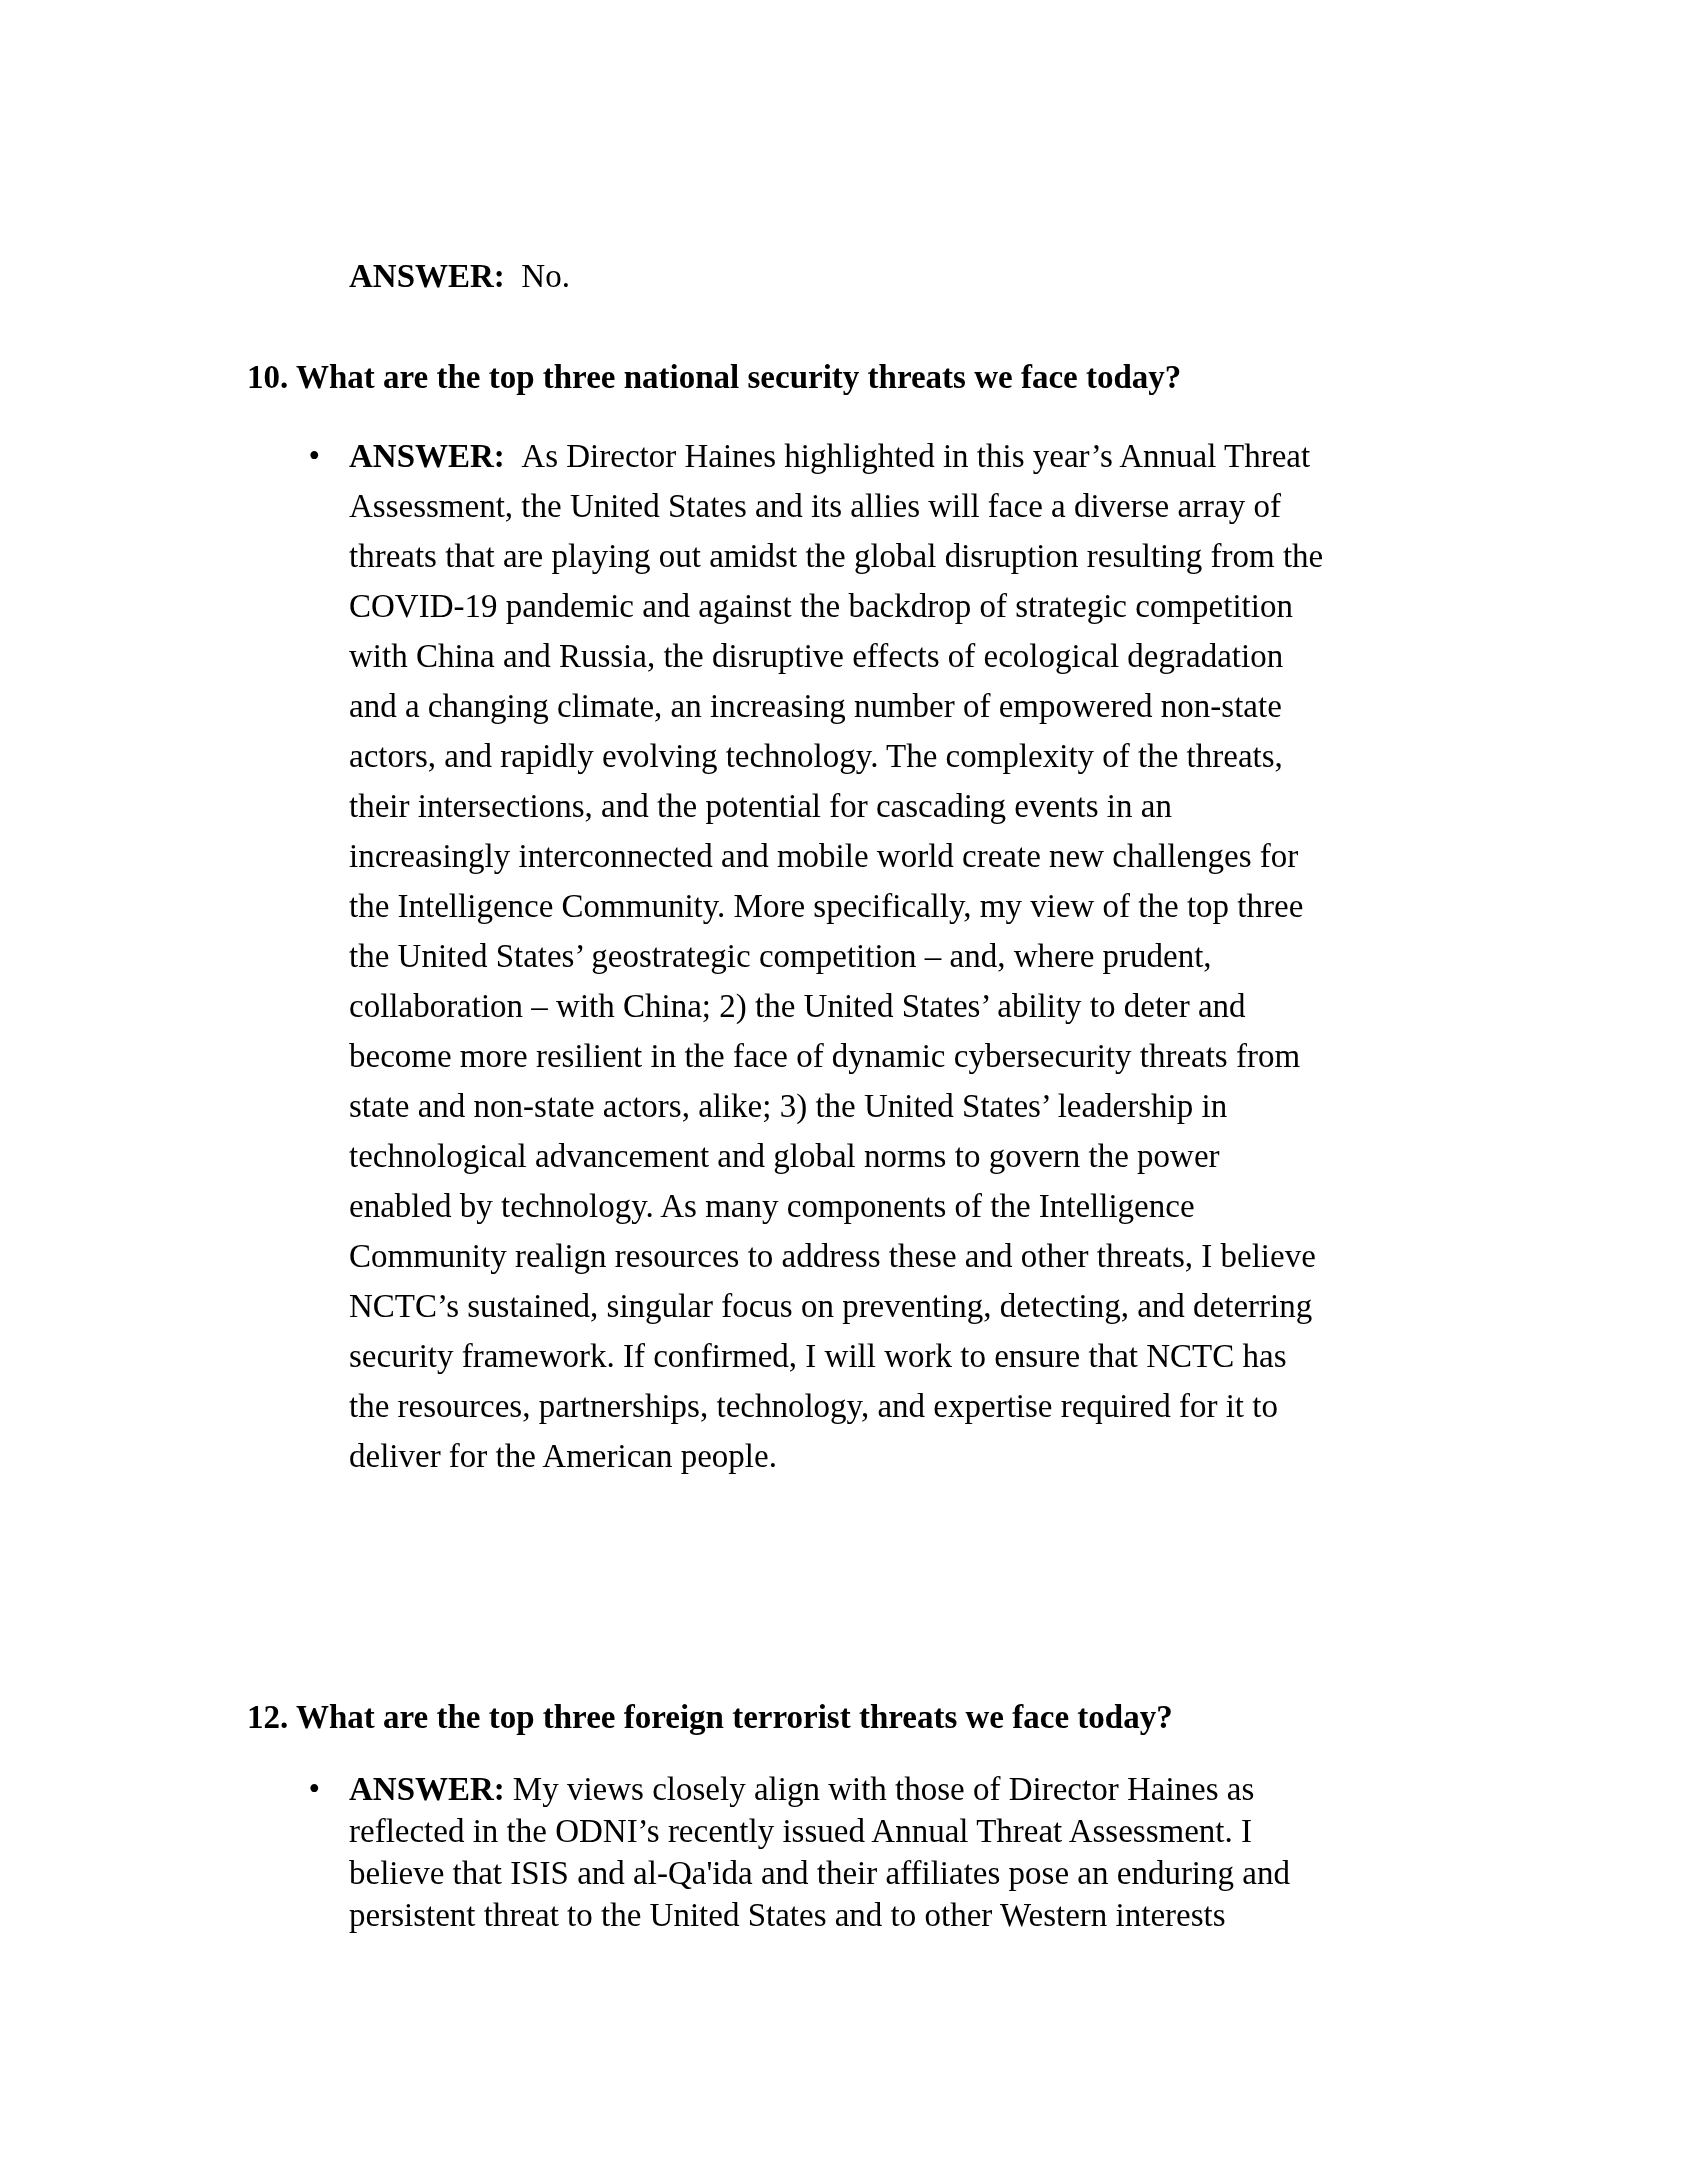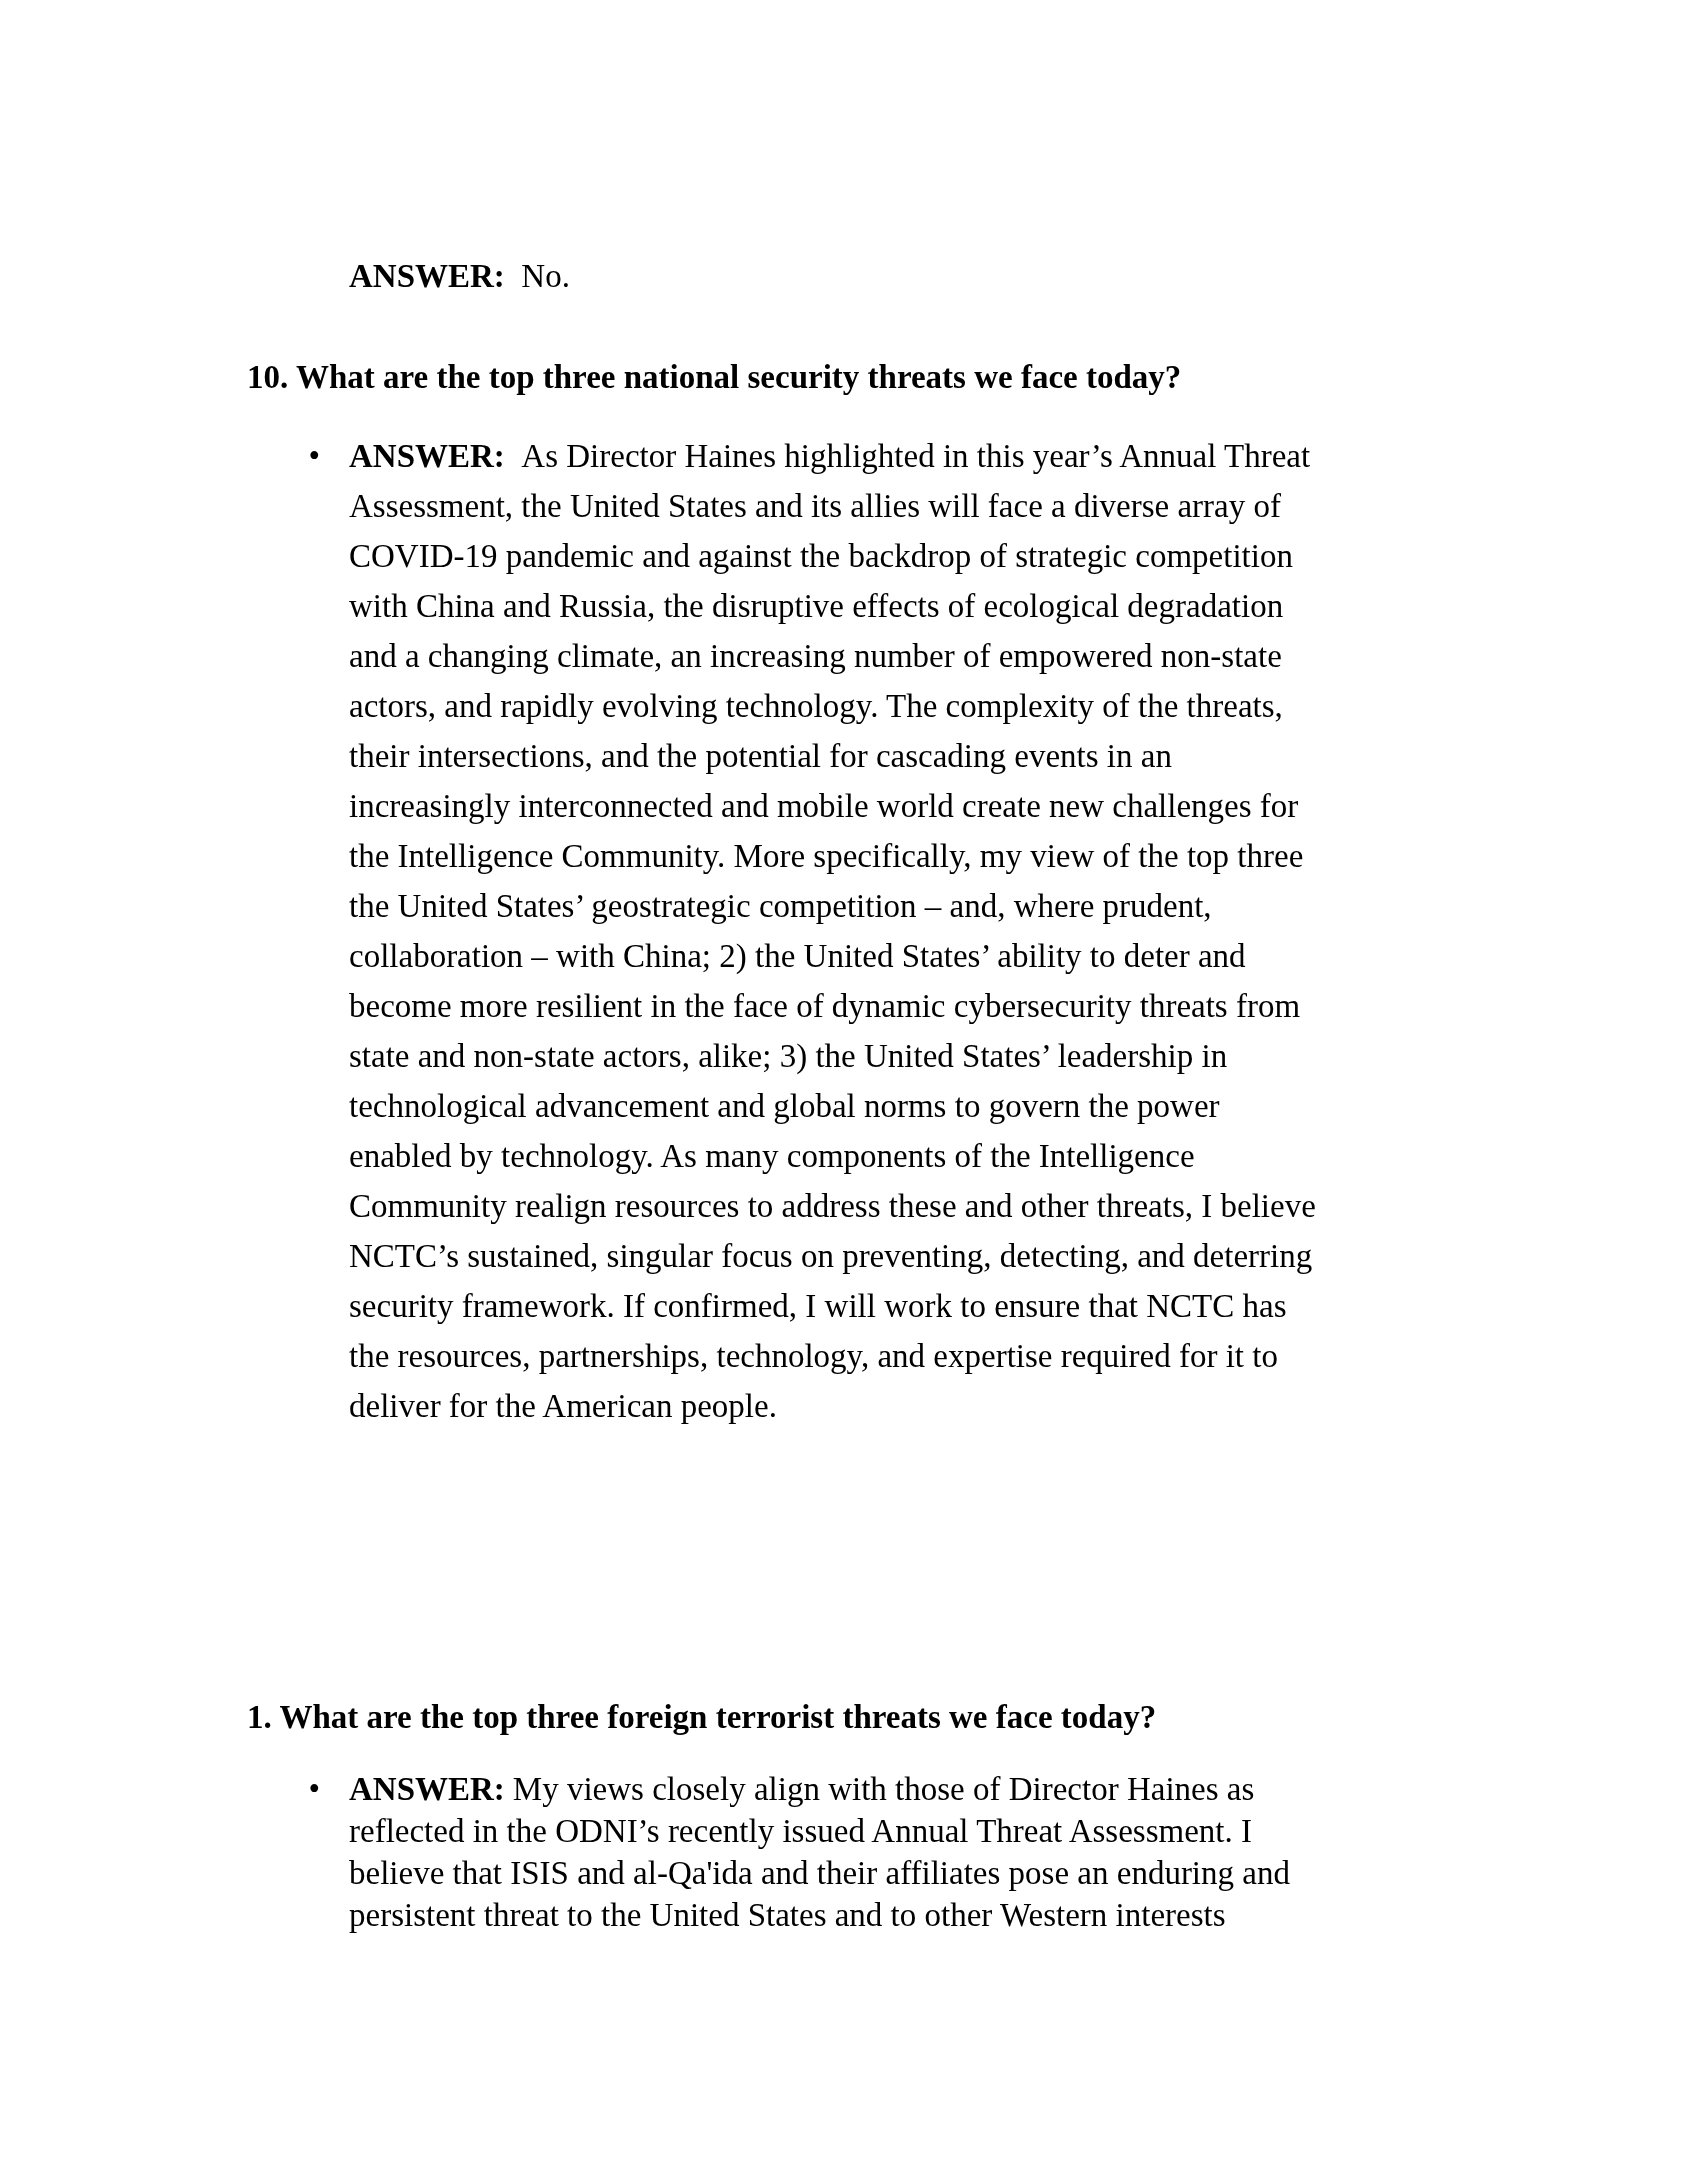--- a/index.html
+++ b/index.html
@@ -48,41 +48,42 @@
   </div>
 
   <div class="abs q-heading h10 nw">10. What are the top three national security threats we face today?</div>
 
   <div class="abs bullet-block b1">
     <span class="bullet-dot">•</span>
     <div class="line">
       <span class="bold">ANSWER:</span><span class="sp2">As Director Haines highlighted in this year’s Annual Threat</span>
     </div>
     <div class="line">Assessment, the United States and its allies will face a diverse array of</div>
+    <div class="line">threats that are playing out amidst the global disruption resulting from the</div>
     <div class="line">COVID-19 pandemic and against the backdrop of strategic competition</div>
     <div class="line">with China and Russia, the disruptive effects of ecological degradation</div>
     <div class="line">and a changing climate, an increasing number of empowered non-state</div>
     <div class="line">actors, and rapidly evolving technology. The complexity of the threats,</div>
     <div class="line">their intersections, and the potential for cascading events in an</div>
     <div class="line">increasingly interconnected and mobile world create new challenges for</div>
     <div class="line">the Intelligence Community. More specifically, my view of the top three</div>
     <div class="line">the United States’ geostrategic competition – and, where prudent,</div>
     <div class="line">collaboration – with China; 2) the United States’ ability to deter and</div>
     <div class="line">become more resilient in the face of dynamic cybersecurity threats from</div>
     <div class="line">state and non-state actors, alike; 3) the United States’ leadership in</div>
     <div class="line">technological advancement and global norms to govern the power</div>
     <div class="line">enabled by technology. As many components of the Intelligence</div>
     <div class="line">Community realign resources to address these and other threats, I believe</div>
     <div class="line">NCTC’s sustained, singular focus on preventing, detecting, and deterring</div>
     <div class="line">security framework. If confirmed, I will work to ensure that NCTC has</div>
     <div class="line">the resources, partnerships, technology, and expertise required for it to</div>
     <div class="line">deliver for the American people.</div>
   </div>
 
-  <div class="abs q-heading h11 nw">1. What are the top three foreign terrorist threats we face today?</div>
+  <div class="abs q-heading h11 nw">12. What are the top three foreign terrorist threats we face today?</div>
 
   <div class="abs bullet-block b2">
     <span class="bullet-dot">•</span>
     <div class="line">
       <span class="bold">ANSWER:</span><span class="sp1">My views closely align with those of Director Haines as</span>
     </div>
     <div class="line">reflected in the ODNI’s recently issued Annual Threat Assessment. I</div>
     <div class="line">believe that ISIS and al-Qa'ida and their affiliates pose an enduring and</div>
     <div class="line">persistent threat to the United States and to other Western interests</div>
   </div>

